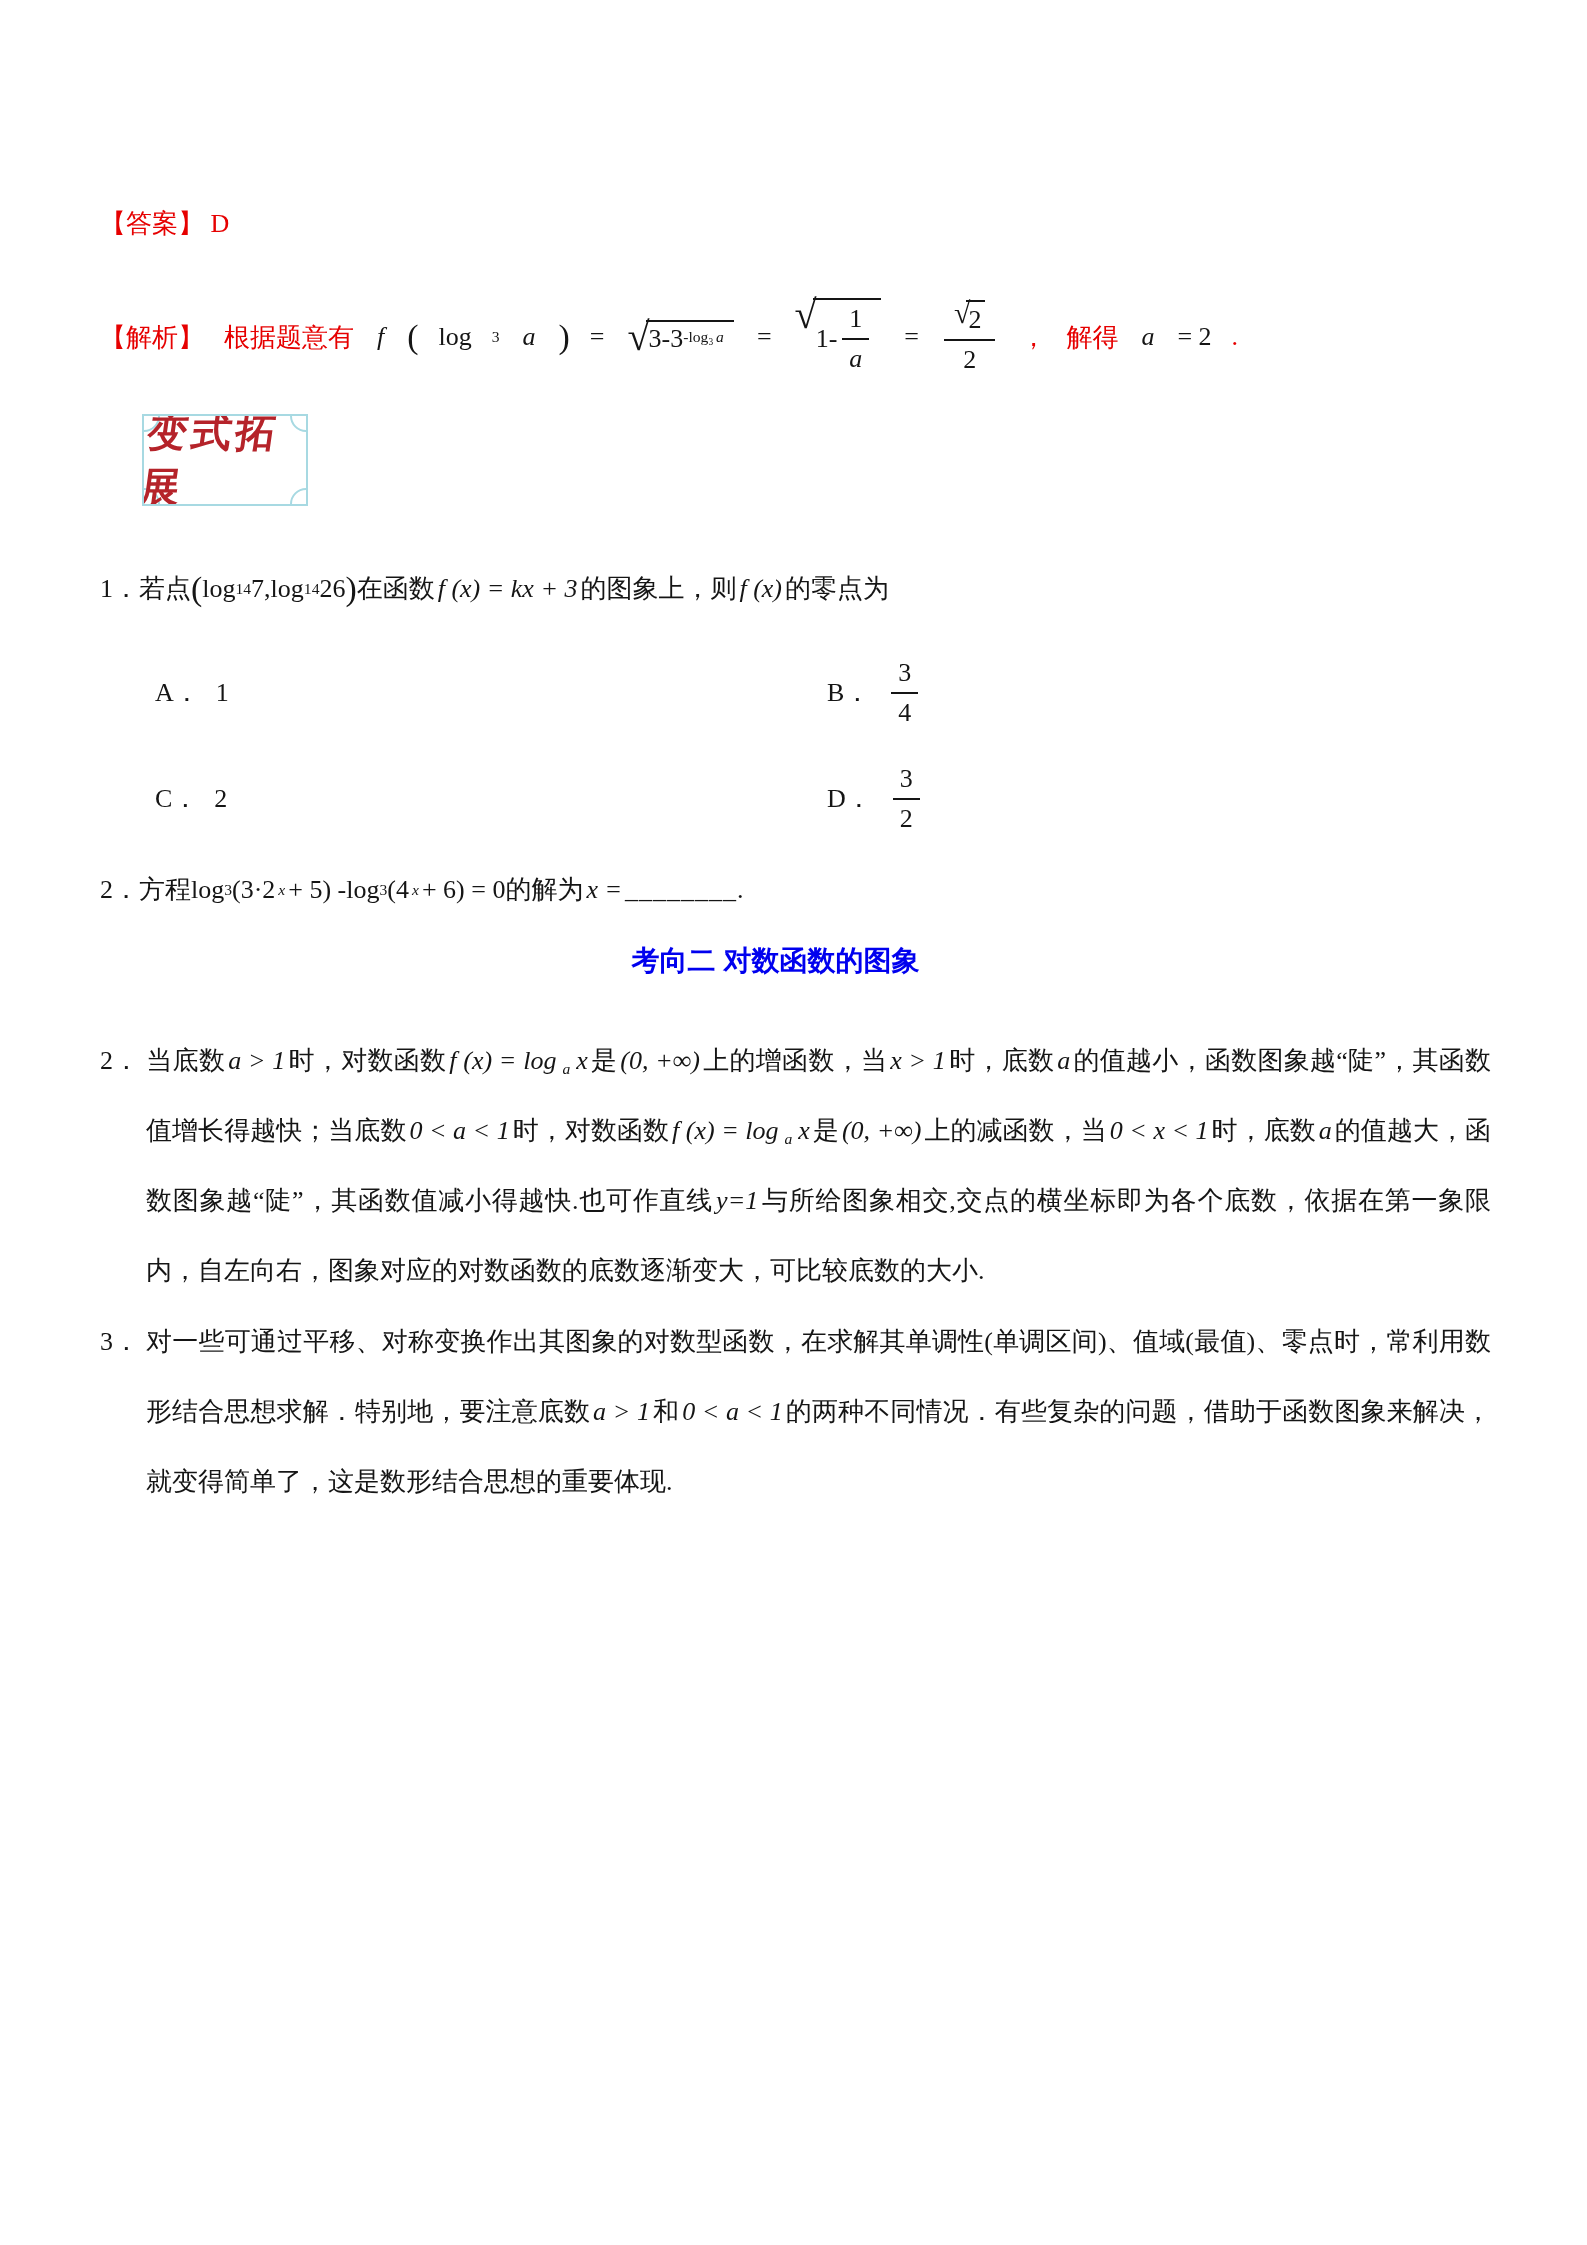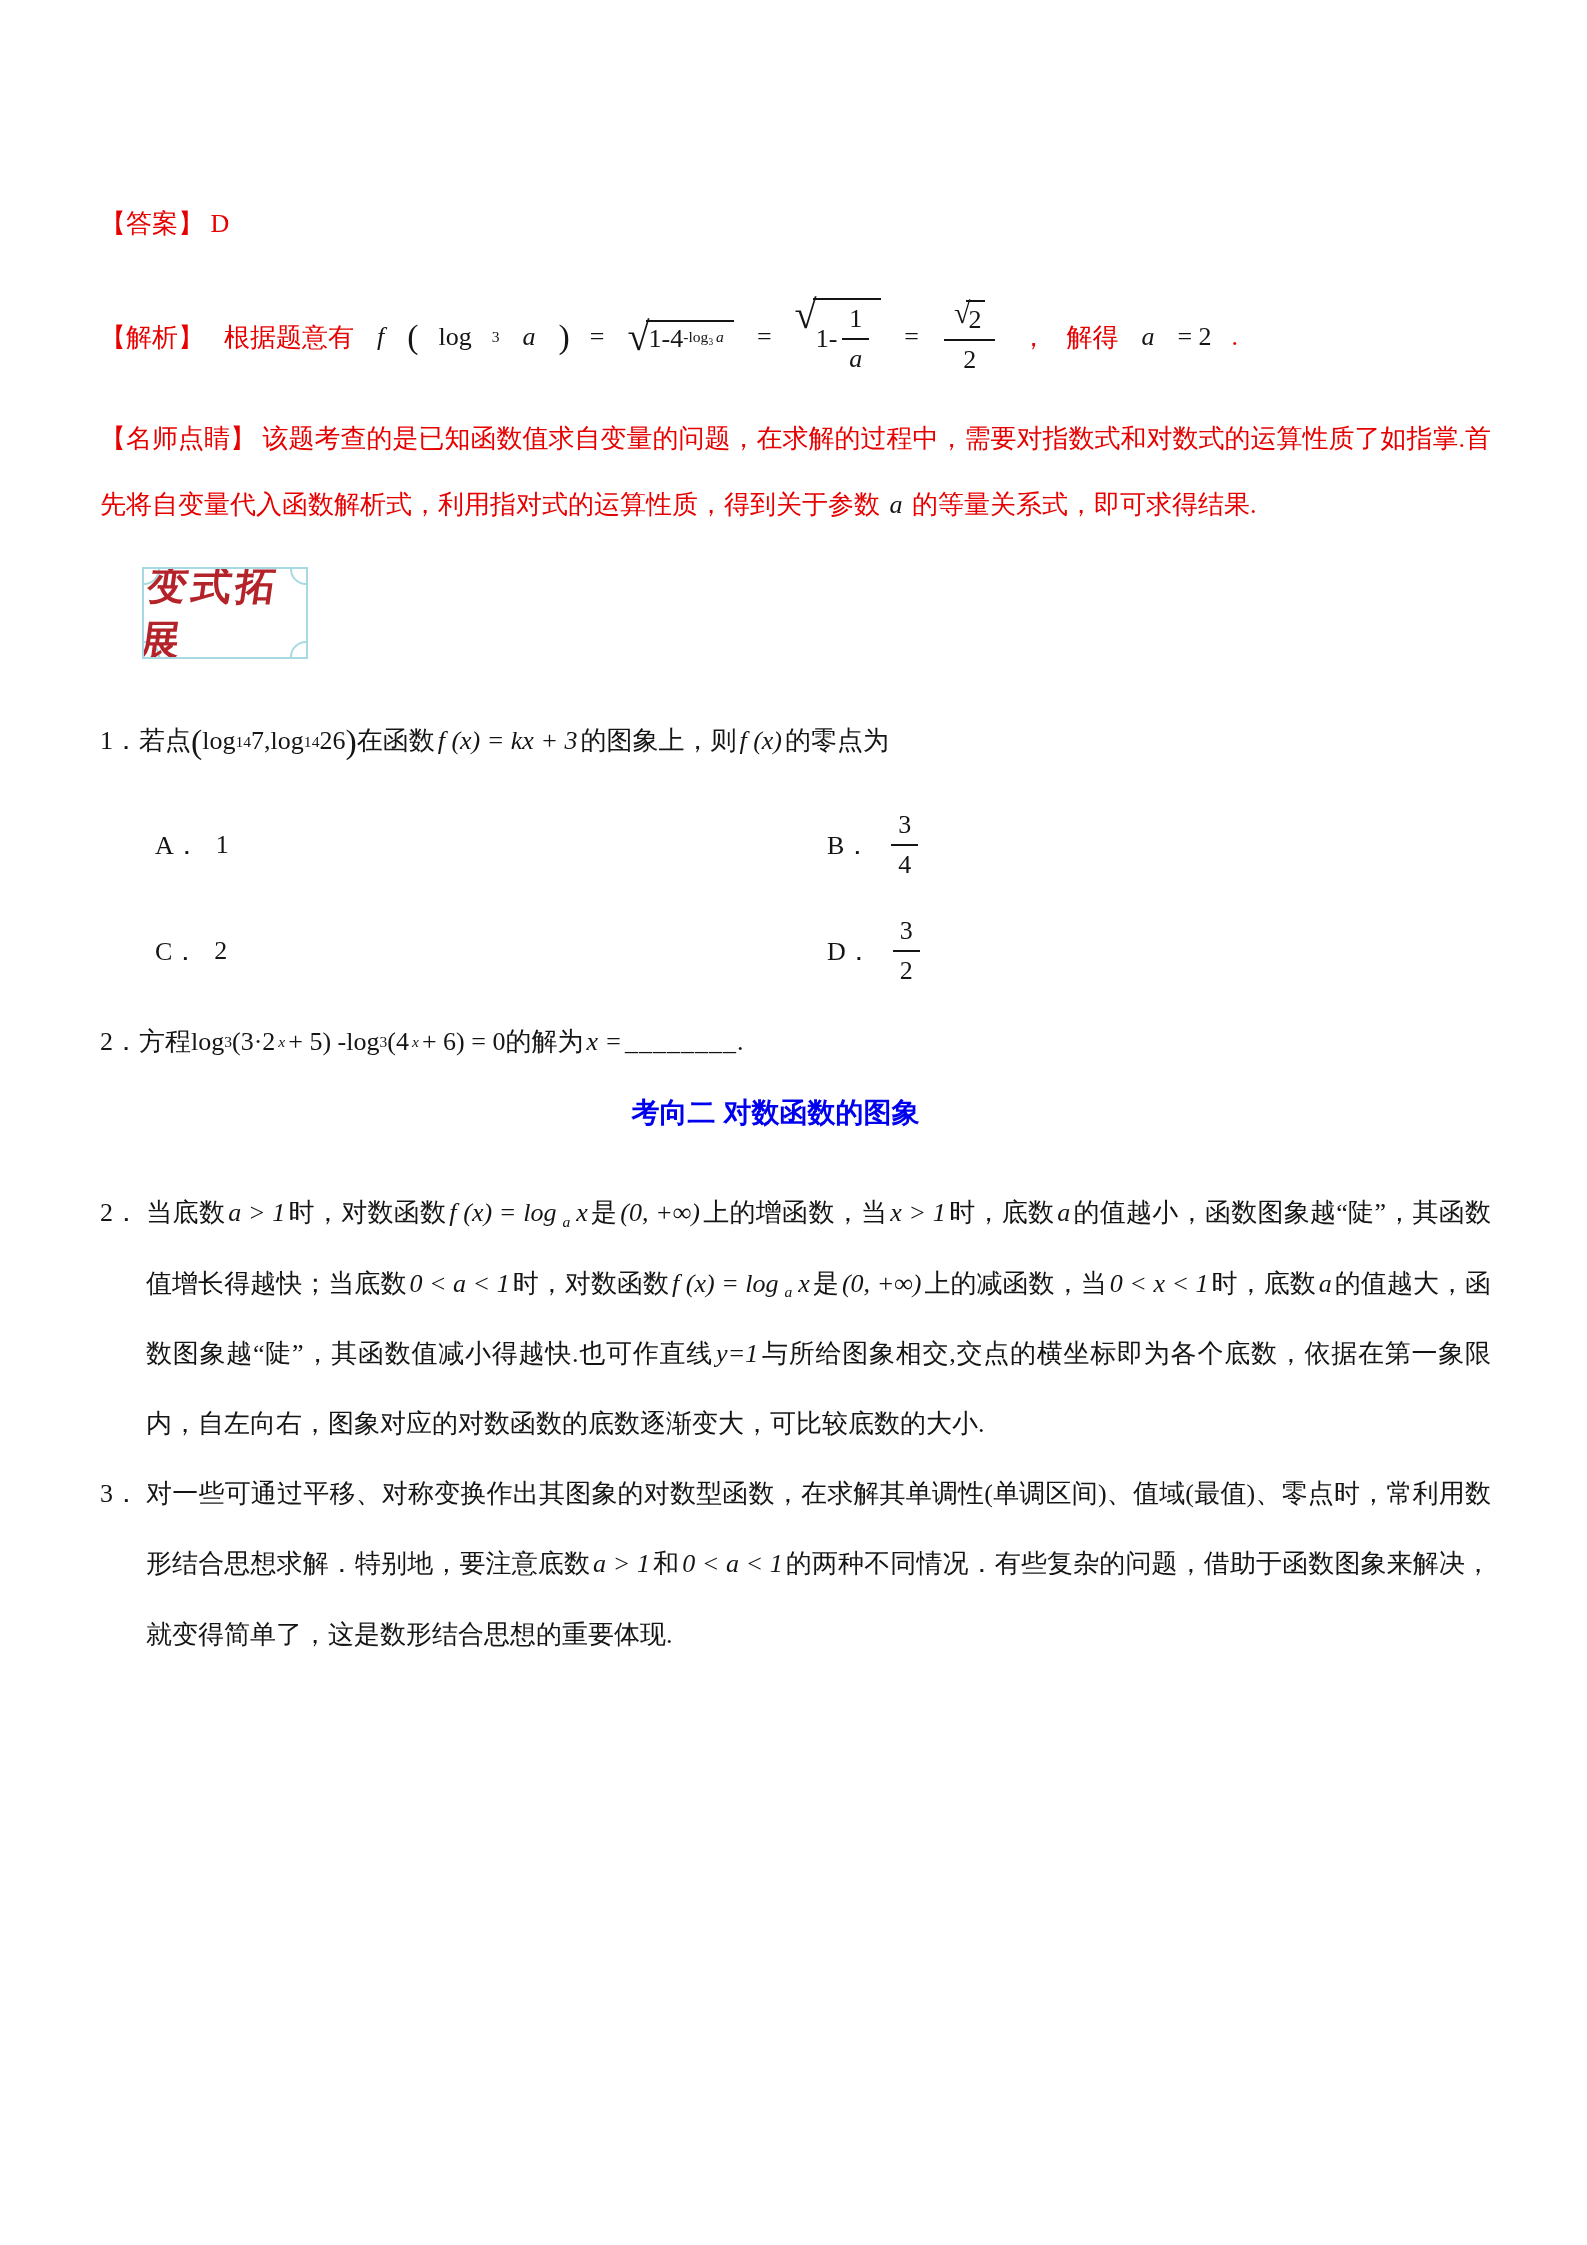--- a/index.html
+++ b/index.html
@@ -72,21 +72,21 @@
     <span class="m">f</span>
     <span class="paren">(</span>
     <span class="t">log</span>
       <sub class="sb">3</sub>
       <span class="m">a</span>
     <span class="paren">)</span>
     <span class="t">=</span>
     <span class="sqrt">
       <span class="sign">√</span>
       <span class="bar">
-        <span class="t">1-4</span>
+        <span class="t">3-3</span>
         <span class="sup"><span class="t">-log</span><sub class="sb">3</sub><span class="m">a</span></span>
       </span>
     </span>
     <span class="t">=</span>
     <span class="sqrt">
       <span class="sign">√</span>
       <span class="bar">
         <span class="t">1-</span>
         <span class="frac">
           <span class="fn">1</span>
@@ -105,26 +105,20 @@
       <span class="fd">2</span>
     </span>
     <span class="r t">，</span>
     <span class="r t">解得</span>
     <span class="m dark">a</span>
     <span class="t">= 2</span>
     <span class="r t">.</span>
   </div>
 
 
-  <p class="tips">
-    <span class="r t">【名师点睛】</span>
-    <span class="r t">该题考查的是已知函数值求自变量的问题，在求解的过程中，需要对指数式和对数式的运算性质了如指掌.首先将自变量代入函数解析式，利用指对式的运算性质，得到关于参数</span>
-    <span class="m dark">a</span>
-    <span class="r t">的等量关系式，即可求得结果.</span>
-  </p>
 
   <div class="fancy-box">
     <span class="corner tl"></span>
     <span class="corner tr"></span>
     <span class="corner bl"></span>
     <span class="corner br"></span>
     <span class="box-title">变式拓展</span>
   </div>
 
   <div class="q-line">

